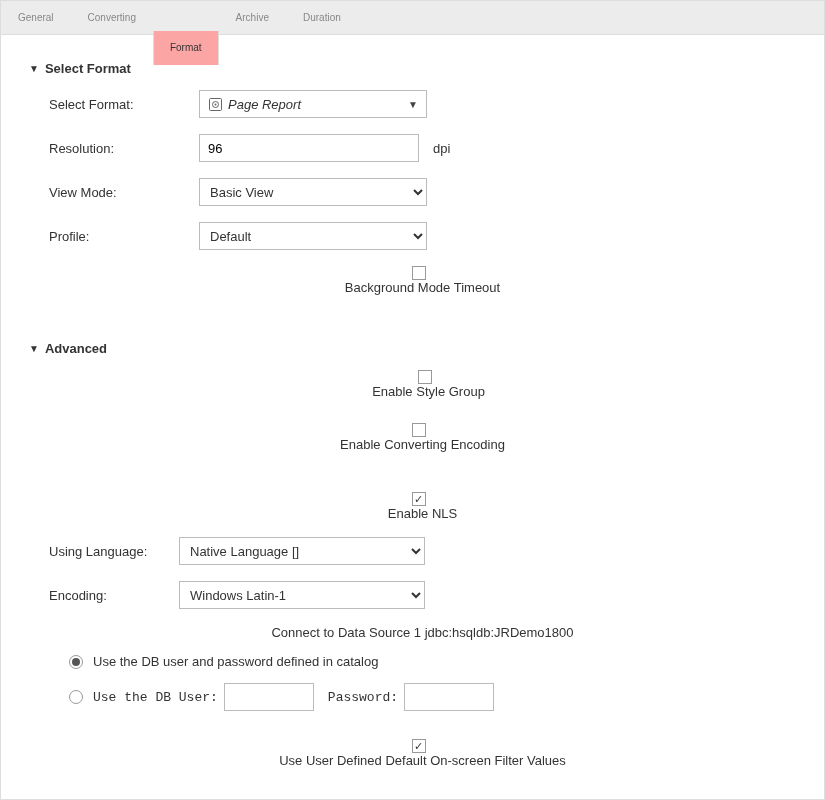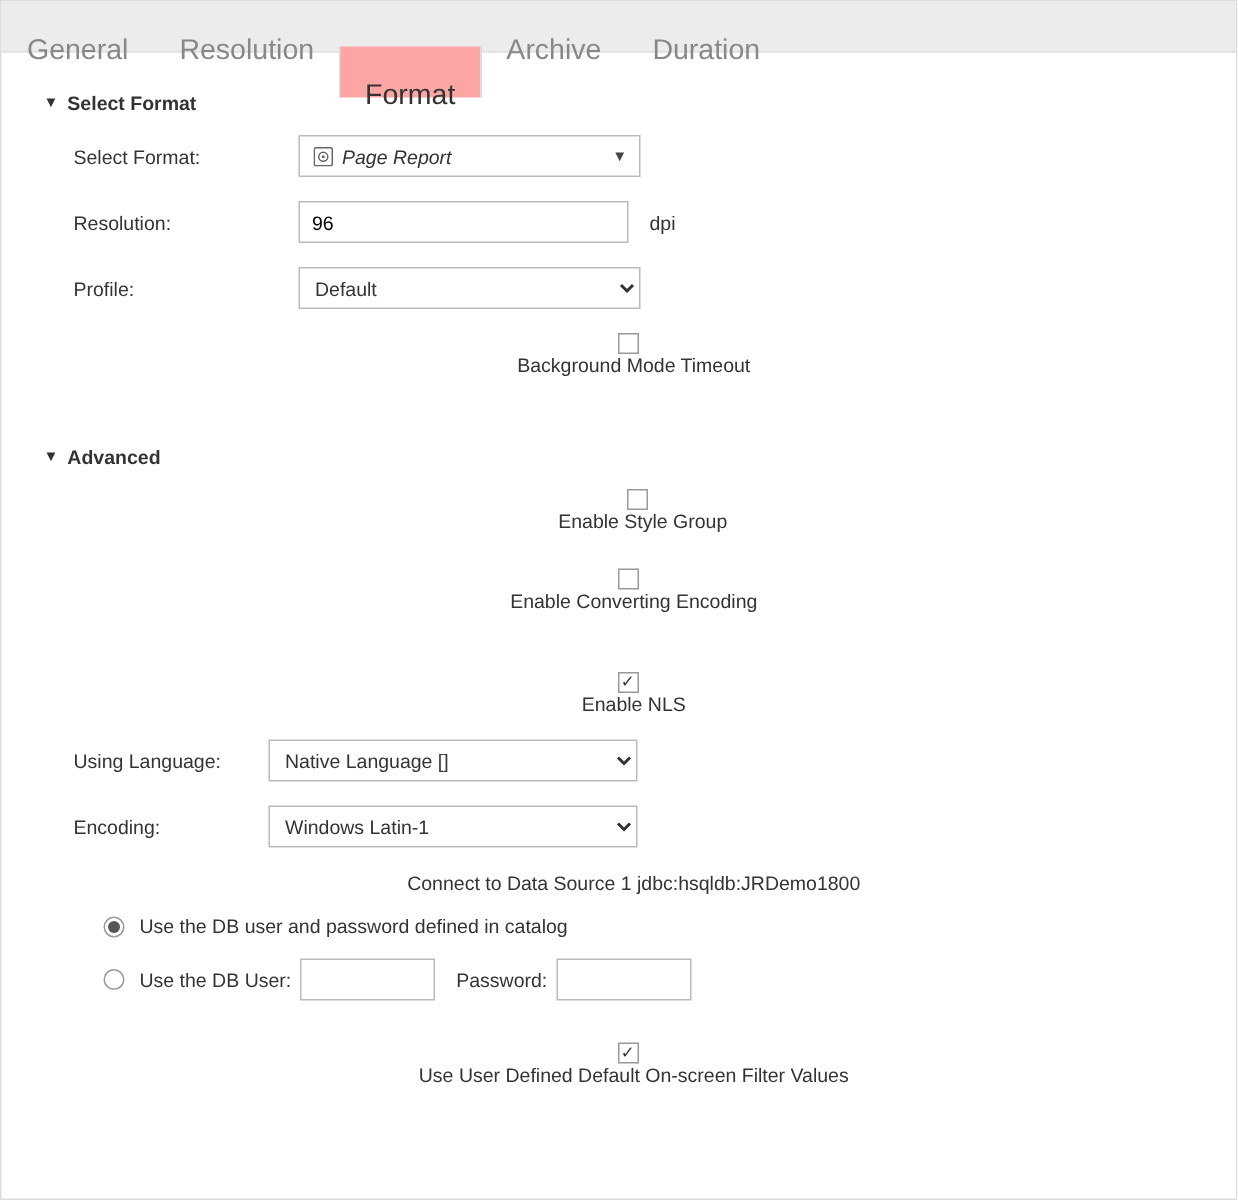--- a/index.html
+++ b/index.html
@@ -18,24 +18,24 @@
     overflow: hidden;
   }
   .tabbar {
     display: flex;
     background: #ececec;
     border-bottom: 1px solid #ddd;
     height: 34px;
     align-items: stretch;
   }
   .tab {
-    padding: 16px 16px;
+    padding: 0 16px;
     line-height: 34px;
     color: #888;
-    font-size: 19px;
+    font-size: 10px;
     cursor: pointer;
     border-right: 1px solid transparent;
     border-left: 1px solid transparent;
   }
   .tab.active {
     background: #fca5a5;
     color: #333;
     border-left: 1px solid #ddd;
     border-right: 1px solid #ddd;
     position: relative;
@@ -192,21 +192,21 @@
     margin-right: 14px;
   }
 </style>
 </head>
 <body>
 
 <div class="window">
 
   <div class="tabbar">
     <div class="tab">General</div>
-    <div class="tab">Resolution</div>
+    <div class="tab">Converting</div>
     <div class="tab active">Format</div>
     <div class="tab">Archive</div>
     <div class="tab">Duration</div>
   </div>
 
   <div class="content">
 
     <div class="section-header">
       <span class="triangle">▼</span>
       <span>Select Format</span>
@@ -230,20 +230,28 @@
     </div>
 
     <div class="form-row">
       <div class="form-label">Resolution:</div>
       <div class="control-area">
         <input class="textbox" type="text" value="96" style="">
         <span class="unit">dpi</span>
       </div>
     </div>
 
+    <div class="form-row">
+      <div class="form-label">View Mode:</div>
+      <div class="control-area">
+        <select class="native">
+          <option>Basic View</option>
+        </select>
+      </div>
+    </div>
 
     <div class="form-row">
       <div class="form-label">Profile:</div>
       <div class="control-area">
         <select class="native">
           <option>Default</option>
         </select>
       </div>
     </div>
 
@@ -292,21 +300,21 @@
       </div>
     </div>
 
     <div class="connect-label">Connect to Data Source 1 jdbc:hsqldb:JRDemo1800</div>
 
     <div class="radio-row">
       <span class="radio checked"></span>
       <span>Use the DB user and password defined in catalog</span>
     </div>
 
-    <div class="radio-row" style="margin-bottom:28px;">
+    <div class="radio-row" style="margin-bottom:28px;font-family:Liberation Mono, monospace;">
       <span class="radio"></span>
       <div class="inline-field">
         <span>Use the DB User:</span>
         <input class="textbox small" type="text" value="" style="">
       </div>
       <div class="inline-field">
         <span>Password:</span>
         <input class="textbox small" type="password" value="" style="">
       </div>
     </div>

